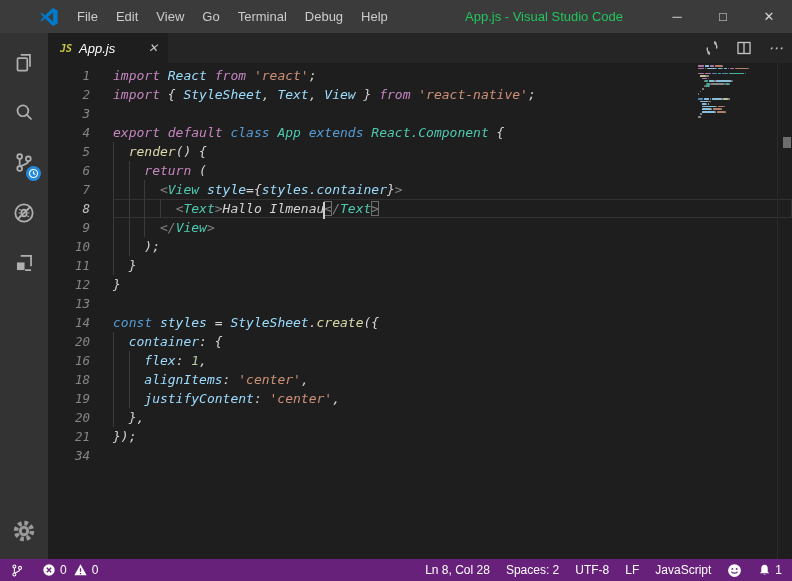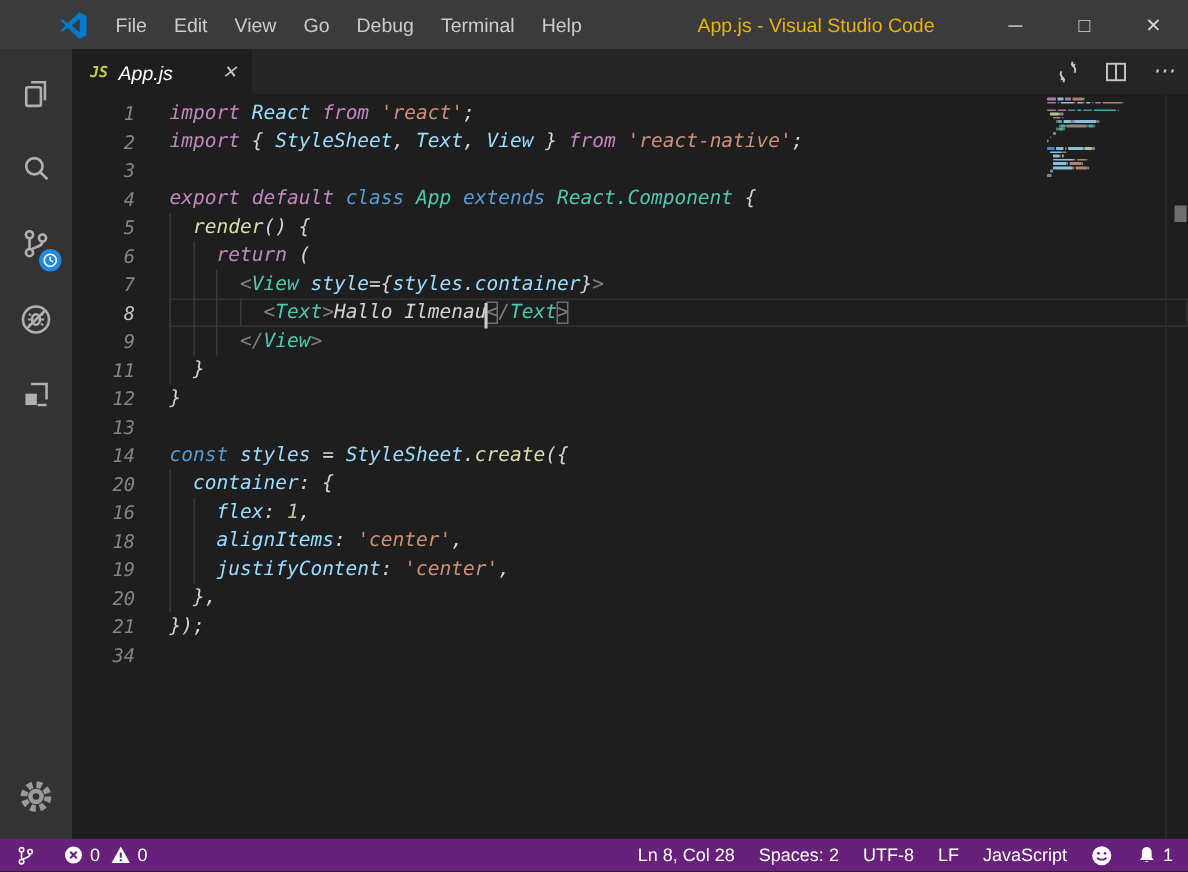--- a/index.html
+++ b/index.html
@@ -6,21 +6,21 @@
   html,body { width:792px; height:581px; overflow:hidden; background:#1e1e1e;
               font-family:"Liberation Sans", sans-serif; }
   .window { width:792px; height:581px; display:flex; flex-direction:column; }
 
   
   .titlebar { height:33px; background:#3b3b3b; display:flex; align-items:center;
               position:relative; flex:0 0 33px;padding-left:32px; }
   .vslogo { width:20px; height:20px; margin:0 9px 0 7px; }
   .menubar { display:flex; align-items:center; }
   .menu-item { color:#cccccc; font-size:13px; padding:0 9px; line-height:33px; cursor:default; }
-  .win-title { position:absolute; left:465px; top:0; line-height:33px; color:#eab308; font-size:13px; }
+  .win-title { position:absolute; left:465px; top:0; line-height:33px; color:#22c55e; font-size:13px; }
   .win-controls { position:absolute; right:0; top:0; display:flex; height:33px; }
   .win-btn { width:46px; height:33px; display:flex; align-items:center; justify-content:center;
              color:#d6d6d6; font-size:13px; }
 
   
   .main { flex:1; display:flex; min-height:0;font-style:italic; }
   .activitybar { width:48px; background:#333333; display:flex; flex-direction:column;
                  align-items:center; padding-top:6px; }
   .act-icon { width:48px; height:48px; display:flex; align-items:center; justify-content:center;
               position:relative; margin-bottom:2px; }
@@ -80,22 +80,22 @@
 
   <div class="titlebar">
     <svg class="vslogo" viewBox="0 0 18 18">
       <path d="M12.5 1 L5.5 7.6 L2.4 5.2 L1.2 5.8 L4.3 9 L1.2 12.2 L2.4 12.8 L5.5 10.4 L12.5 17 L16.8 14.9 L16.8 3.1 Z M12.7 4.9 L12.7 13.1 L8 9 Z" fill="#007ACC"></path>
     </svg>
     <div class="menubar" id="menubar">
         <span class="menu-item">File</span>
         <span class="menu-item">Edit</span>
         <span class="menu-item">View</span>
         <span class="menu-item">Go</span>
+        <span class="menu-item">Terminal</span>
         <span class="menu-item">Debug</span>
-        <span class="menu-item">Terminal</span>
         <span class="menu-item">Help</span>
       </div>
     <div class="win-title">App.js - Visual Studio Code</div>
     <div class="win-controls">
       <div class="win-btn">─</div>
       <div class="win-btn">□</div>
       <div class="win-btn">✕</div>
     </div>
   </div>
 
@@ -177,20 +177,21 @@
         <div id="code">
             <div class="line"><span class="num">1</span><span class="gap"></span><span class="code"><span class="tk-k">import</span><span class="tk-d"> </span><span class="tk-v">React</span><span class="tk-d"> </span><span class="tk-k">from</span><span class="tk-d"> </span><span class="tk-s">'react'</span><span class="tk-d">;</span></span></div>
             <div class="line"><span class="num">2</span><span class="gap"></span><span class="code"><span class="tk-k">import</span><span class="tk-d"> { </span><span class="tk-v">StyleSheet</span><span class="tk-d">, </span><span class="tk-v">Text</span><span class="tk-d">, </span><span class="tk-v">View</span><span class="tk-d"> } </span><span class="tk-k">from</span><span class="tk-d"> </span><span class="tk-s">'react-native'</span><span class="tk-d">;</span></span></div>
             <div class="line"><span class="num">3</span><span class="gap"></span><span class="code"></span></div>
             <div class="line"><span class="num">4</span><span class="gap"></span><span class="code"><span class="tk-k">export</span><span class="tk-d"> </span><span class="tk-k">default</span><span class="tk-d"> </span><span class="tk-b">class</span><span class="tk-d"> </span><span class="tk-t">App</span><span class="tk-d"> </span><span class="tk-b">extends</span><span class="tk-d"> </span><span class="tk-t">React.Component</span><span class="tk-d"> {</span></span></div>
             <div class="line"><span class="num">5</span><span class="gap"></span><span class="code"><i class="guide" style="left: 0ch;"></i><span class="tk-d">  </span><span class="tk-f">render</span><span class="tk-d">() {</span></span></div>
             <div class="line"><span class="num">6</span><span class="gap"></span><span class="code"><i class="guide" style="left: 0ch;"></i><i class="guide" style="left: 2ch;"></i><span class="tk-d">    </span><span class="tk-k">return</span><span class="tk-d"> (</span></span></div>
             <div class="line"><span class="num">7</span><span class="gap"></span><span class="code"><i class="guide" style="left: 0ch;"></i><i class="guide" style="left: 2ch;"></i><i class="guide" style="left: 4ch;"></i><span class="tk-d">      </span><span class="tk-a">&lt;</span><span class="tk-t">View</span><span class="tk-d"> </span><span class="tk-v">style</span><span class="tk-d">={</span><span class="tk-v">styles.container</span><span class="tk-d">}</span><span class="tk-a">&gt;</span></span></div>
             <div class="line cur"><span class="num cur">8</span><span class="gap"></span><span class="code"><i class="guide" style="left: 0ch;"></i><i class="guide" style="left: 2ch;"></i><i class="guide" style="left: 4ch;"></i><i class="guide" style="left: 6ch;"></i><span class="tk-d">        </span><span class="tk-a">&lt;</span><span class="tk-t">Text</span><span class="tk-a">&gt;</span><span class="tk-d">Hallo Ilmenau</span><span class="caret"><i></i></span><span class="tk-m">&lt;</span><span class="tk-a">/</span><span class="tk-t">Text</span><span class="tk-m">&gt;</span></span></div>
             <div class="line"><span class="num">9</span><span class="gap"></span><span class="code"><i class="guide" style="left: 0ch;"></i><i class="guide" style="left: 2ch;"></i><i class="guide" style="left: 4ch;"></i><span class="tk-d">      </span><span class="tk-a">&lt;/</span><span class="tk-t">View</span><span class="tk-a">&gt;</span></span></div>
+            <div class="line"><span class="num">10</span><span class="gap"></span><span class="code"><i class="guide" style="left: 0ch;"></i><i class="guide" style="left: 2ch;"></i><span class="tk-d">    );</span></span></div>
             <div class="line"><span class="num">11</span><span class="gap"></span><span class="code"><i class="guide" style="left: 0ch;"></i><span class="tk-d">  }</span></span></div>
             <div class="line"><span class="num">12</span><span class="gap"></span><span class="code"><span class="tk-d">}</span></span></div>
             <div class="line"><span class="num">13</span><span class="gap"></span><span class="code"></span></div>
             <div class="line"><span class="num">14</span><span class="gap"></span><span class="code"><span class="tk-b">const</span><span class="tk-d"> </span><span class="tk-v">styles</span><span class="tk-d"> = </span><span class="tk-v">StyleSheet</span><span class="tk-d">.</span><span class="tk-f">create</span><span class="tk-d">({</span></span></div>
             <div class="line"><span class="num">20</span><span class="gap"></span><span class="code"><i class="guide" style="left: 0ch;"></i><span class="tk-d">  </span><span class="tk-v">container</span><span class="tk-d">: {</span></span></div>
             <div class="line"><span class="num">16</span><span class="gap"></span><span class="code"><i class="guide" style="left: 0ch;"></i><i class="guide" style="left: 2ch;"></i><span class="tk-d">    </span><span class="tk-v">flex</span><span class="tk-d">: </span><span class="tk-u">1</span><span class="tk-d">,</span></span></div>
             <div class="line"><span class="num">18</span><span class="gap"></span><span class="code"><i class="guide" style="left: 0ch;"></i><i class="guide" style="left: 2ch;"></i><span class="tk-d">    </span><span class="tk-v">alignItems</span><span class="tk-d">: </span><span class="tk-s">'center'</span><span class="tk-d">,</span></span></div>
             <div class="line"><span class="num">19</span><span class="gap"></span><span class="code"><i class="guide" style="left: 0ch;"></i><i class="guide" style="left: 2ch;"></i><span class="tk-d">    </span><span class="tk-v">justifyContent</span><span class="tk-d">: </span><span class="tk-s">'center'</span><span class="tk-d">,</span></span></div>
             <div class="line"><span class="num">20</span><span class="gap"></span><span class="code"><i class="guide" style="left: 0ch;"></i><span class="tk-d">  },</span></span></div>
             <div class="line"><span class="num">21</span><span class="gap"></span><span class="code"><span class="tk-d">});</span></span></div>

